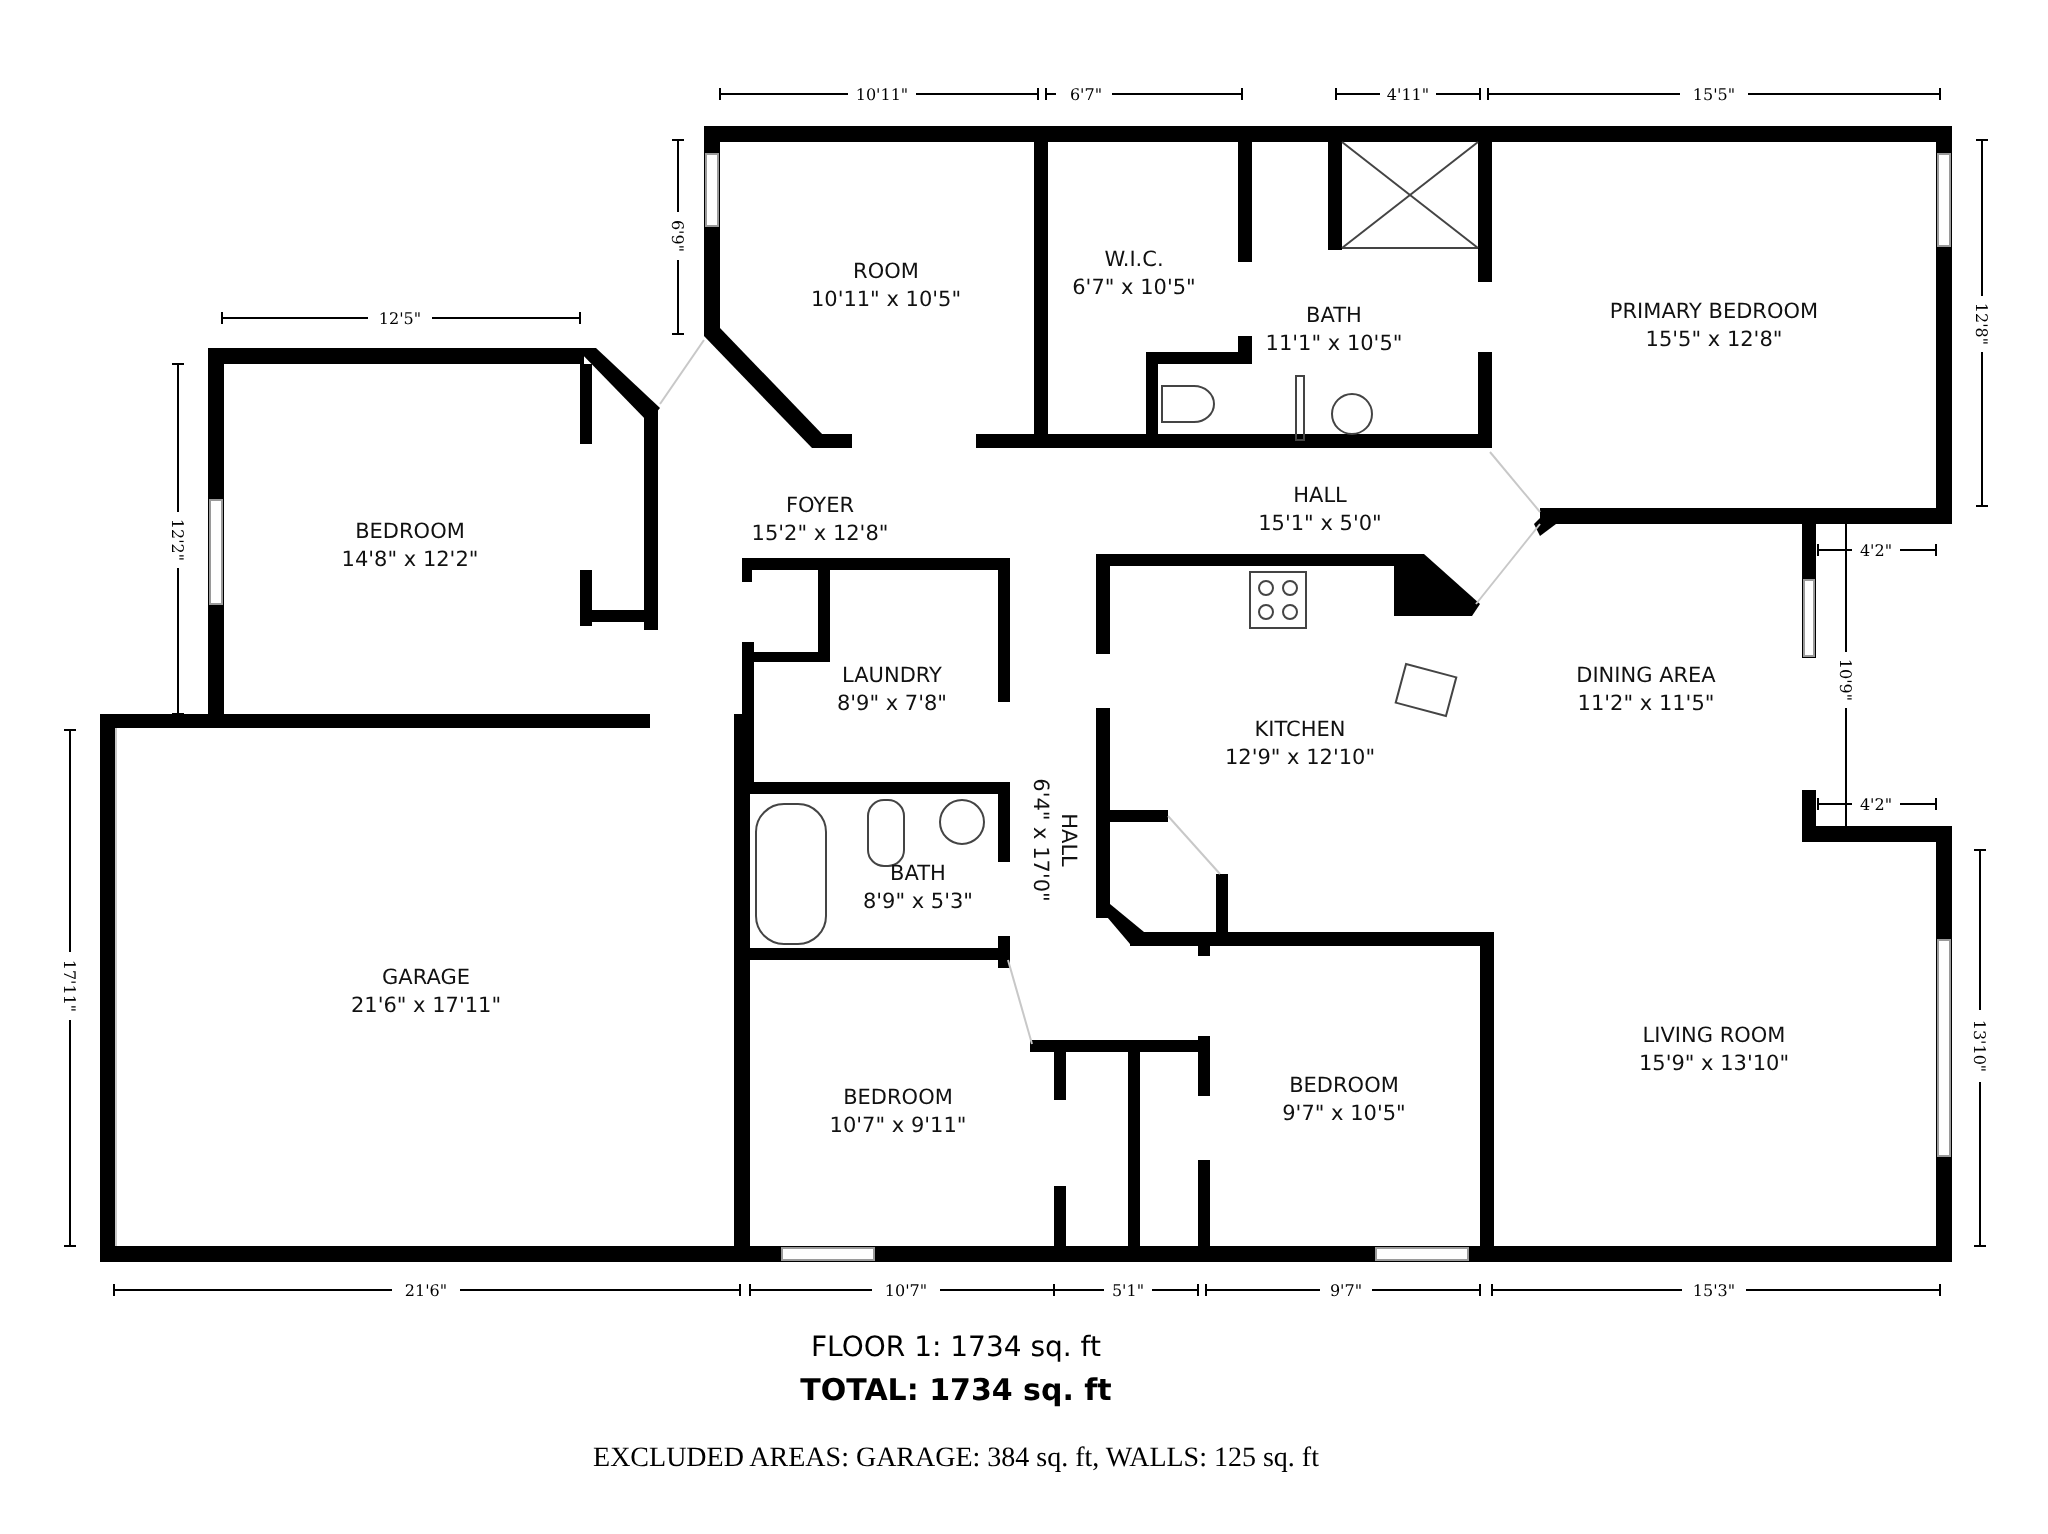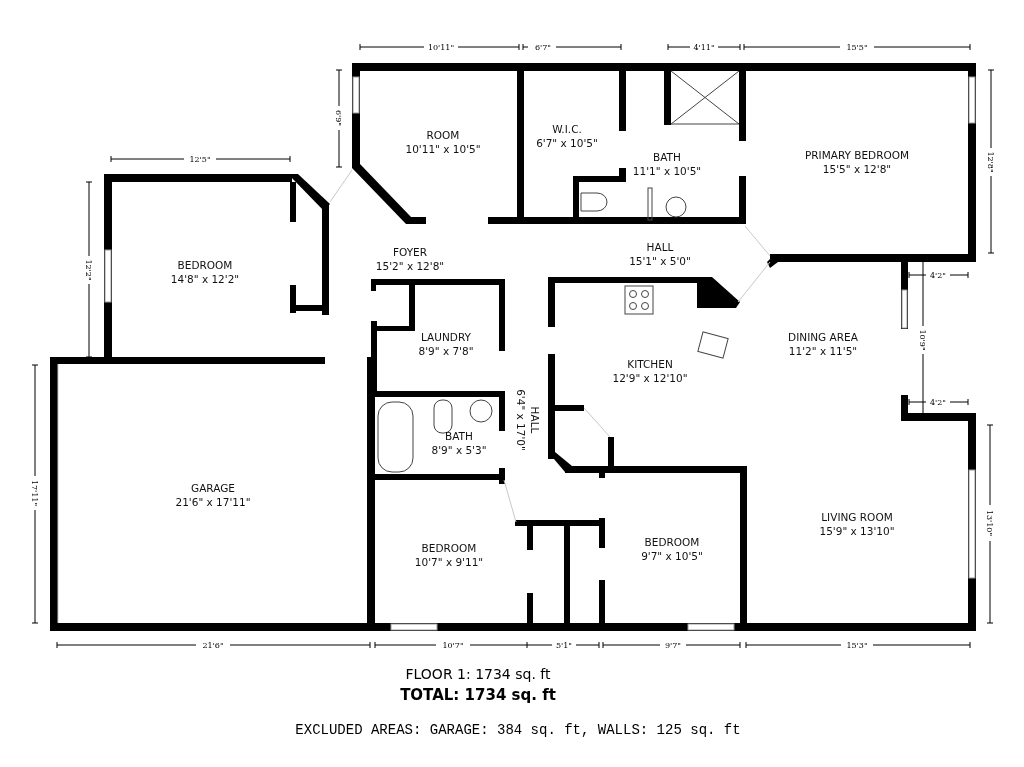--- a/index.html
+++ b/index.html
@@ -9,21 +9,21 @@
   .win { fill: #ffffff; stroke: #9a9a9a; stroke-width: 1; }
   .door { stroke: #c8c8c8; stroke-width: 1; fill: none; }
   .dim { stroke: #000; stroke-width: 1; fill: none; }
   .dimtxt { font-family: "DejaVu Serif", serif; font-size: 8px; fill: #000; }
   .room-name { font-family: "DejaVu Sans", sans-serif; font-size: 10.5px; fill: #111; text-anchor: middle; }
   .room-size { font-family: "DejaVu Sans", sans-serif; font-size: 10.5px; fill: #111; text-anchor: middle; }
   .fixture { fill: none; stroke: #444; stroke-width: 1; }
   .summary { position: absolute; left: 0; width: 956px; text-align: center; color: #000; }
   .s-total { top: 686px; font-weight: bold; font-size: 15px; font-family: "DejaVu Sans", sans-serif; }
   .s-floor { top: 666px; font-size: 14px; font-family: "DejaVu Sans", sans-serif; }
-  .s-excl { top: 722px; font-size: 14px; font-family: Liberation Mono, monospace; padding-left: 40px; }
+  .s-excl { top: 722px; font-size: 14px; font-family: Liberation Serif, serif; }
   .s-disc { top: 733px; font-size: 10px; color: #9a9a9a; font-family: "DejaVu Sans", sans-serif; margin-top: 39px; }
 </style>
 </head>
 <body>
 
 <svg id="plan" viewBox="0 0 1024 767" xmlns="http://www.w3.org/2000/svg">
 
   <g>
 
     <line class="dim" x1="360" y1="47" x2="519" y2="47"></line>

